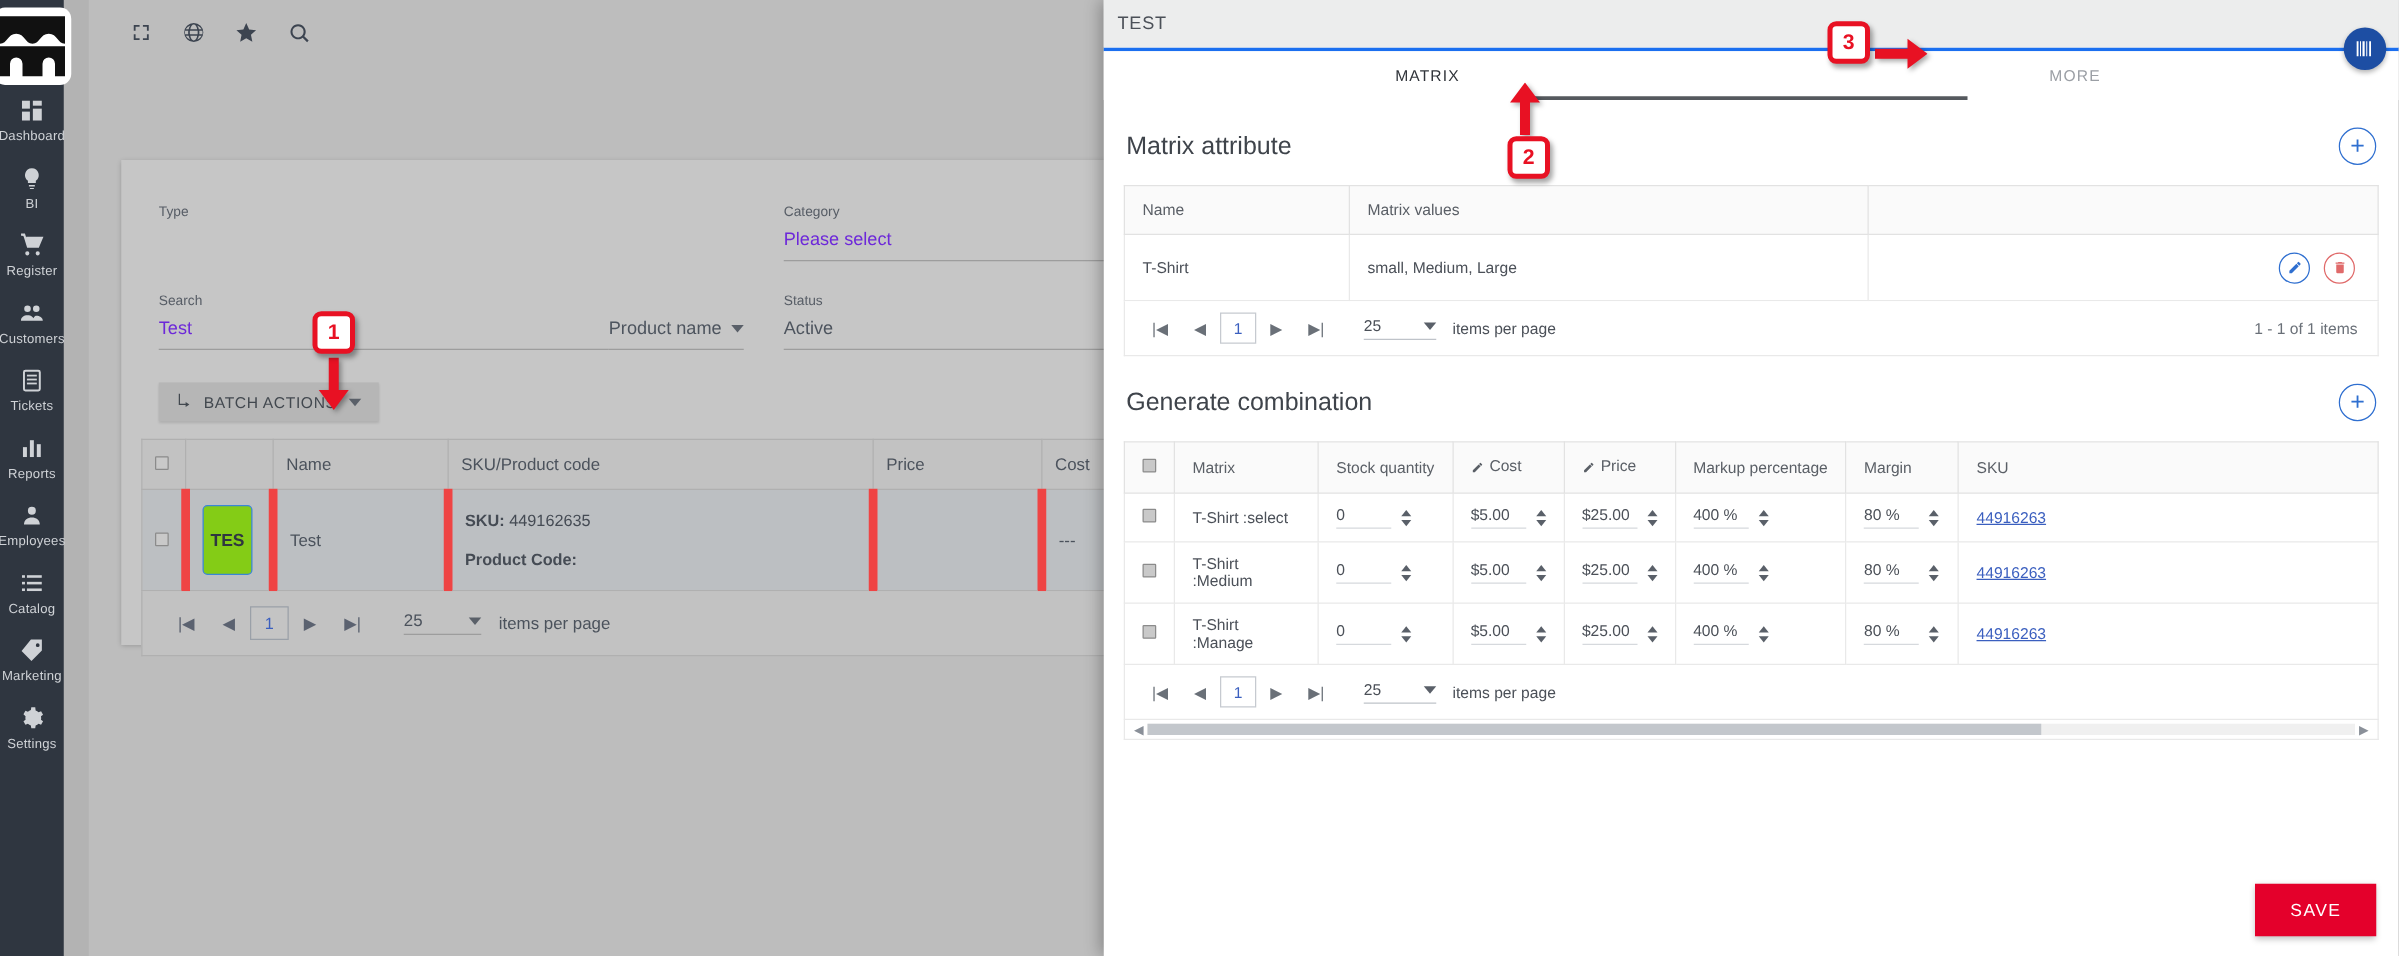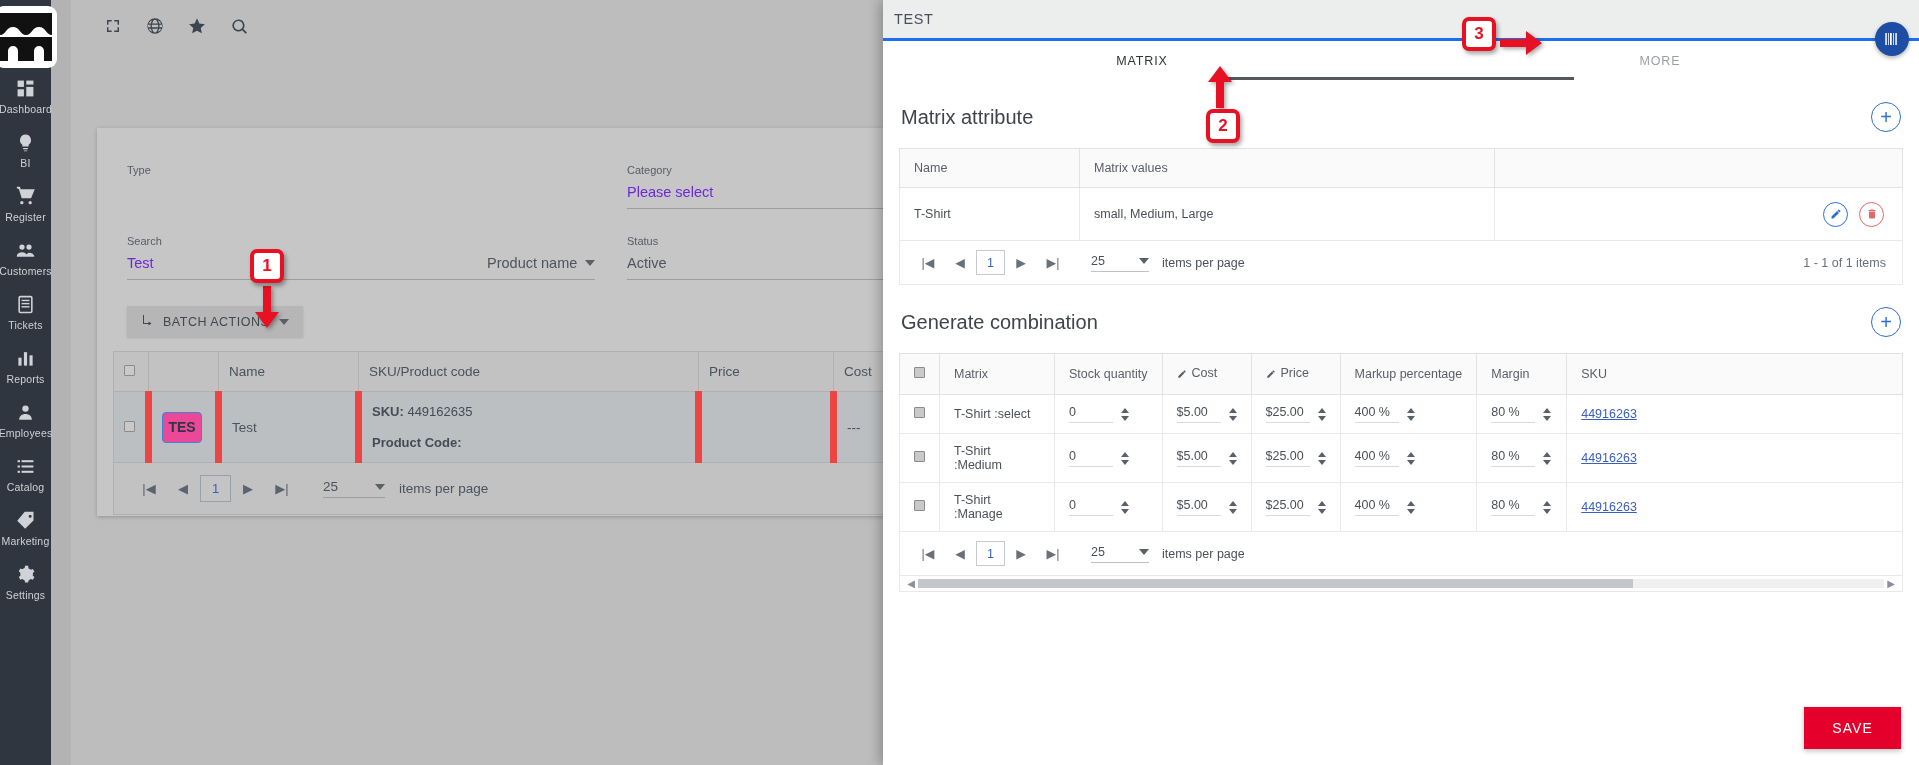--- a/index.html
+++ b/index.html
@@ -76,22 +76,22 @@
     padding: 12px 10px; border-bottom: 1px solid #b0b0b0; border-right: 1px solid #b0b0b0;
     border-top: 1px solid #b0b0b0; background: #c2c2c2;
   }
   .dtable td {
     font-size: 13.5px; color: #4b525c; padding: 12px 10px;
     border-bottom: 1px solid #b0b0b0; border-right: 7px solid #ef4444; background: #bcbfc2;
   }
   .dtable th:first-child, .dtable td:first-child { border-left: 1px solid #b0b0b0; }
   .cb { width: 11px; height: 11px; border: 1px solid #8b8b8b; background: #c9c9c9; display: inline-block; border-radius: 1px; cursor: pointer; }
   .thumb {
-    width: 40px; height: 31px; border: 1.6px solid #3a86d6; border-radius: 4px;
-    background: #ec4899; display: flex; align-items: center; justify-content: center;
+    width: 40px; height: 56px; border: 1.6px solid #3a86d6; border-radius: 4px;
+    background: #84cc16; display: flex; align-items: center; justify-content: center;
     font-size: 14px; font-weight: 700; color: #2f3640;
   }
   .sku-line { font-size: 13px; color: #454b54; margin-bottom: 16px; }
   .sku-line b { font-weight: 700; }
   .pager {
     display: flex; align-items: center; gap: 0; padding: 12px 0 12px 18px;
     font-size: 13.5px; color: #4b525c; background: #c2c2c2;
     border: 1px solid #b0b0b0; border-top: none; margin: 0 16px;
   }
   .pg-arrow { width: 34px; text-align: center; color: #5b6270; font-size: 13px; cursor: pointer; }

